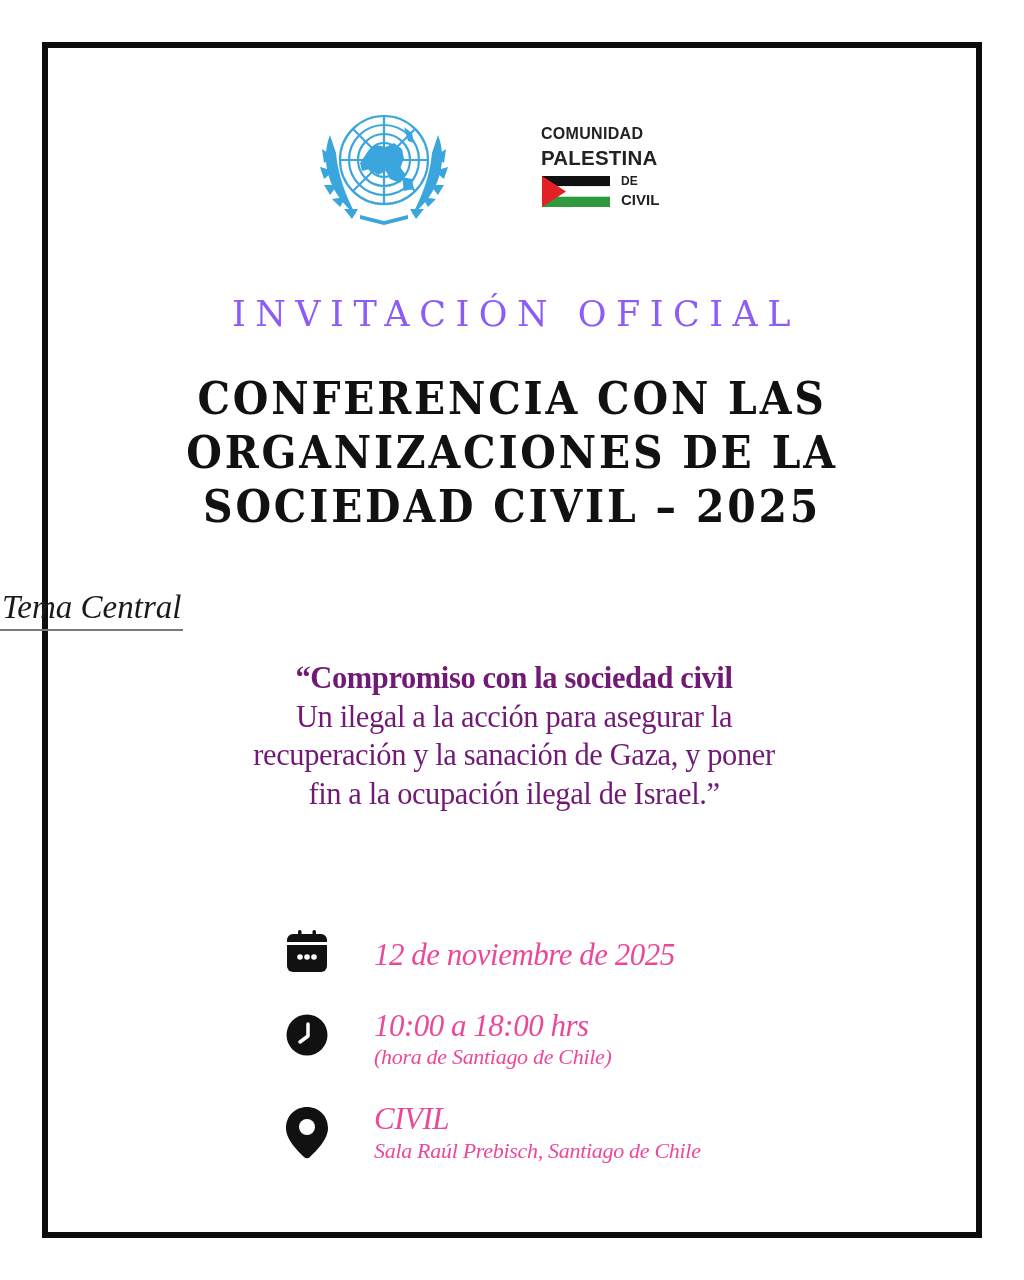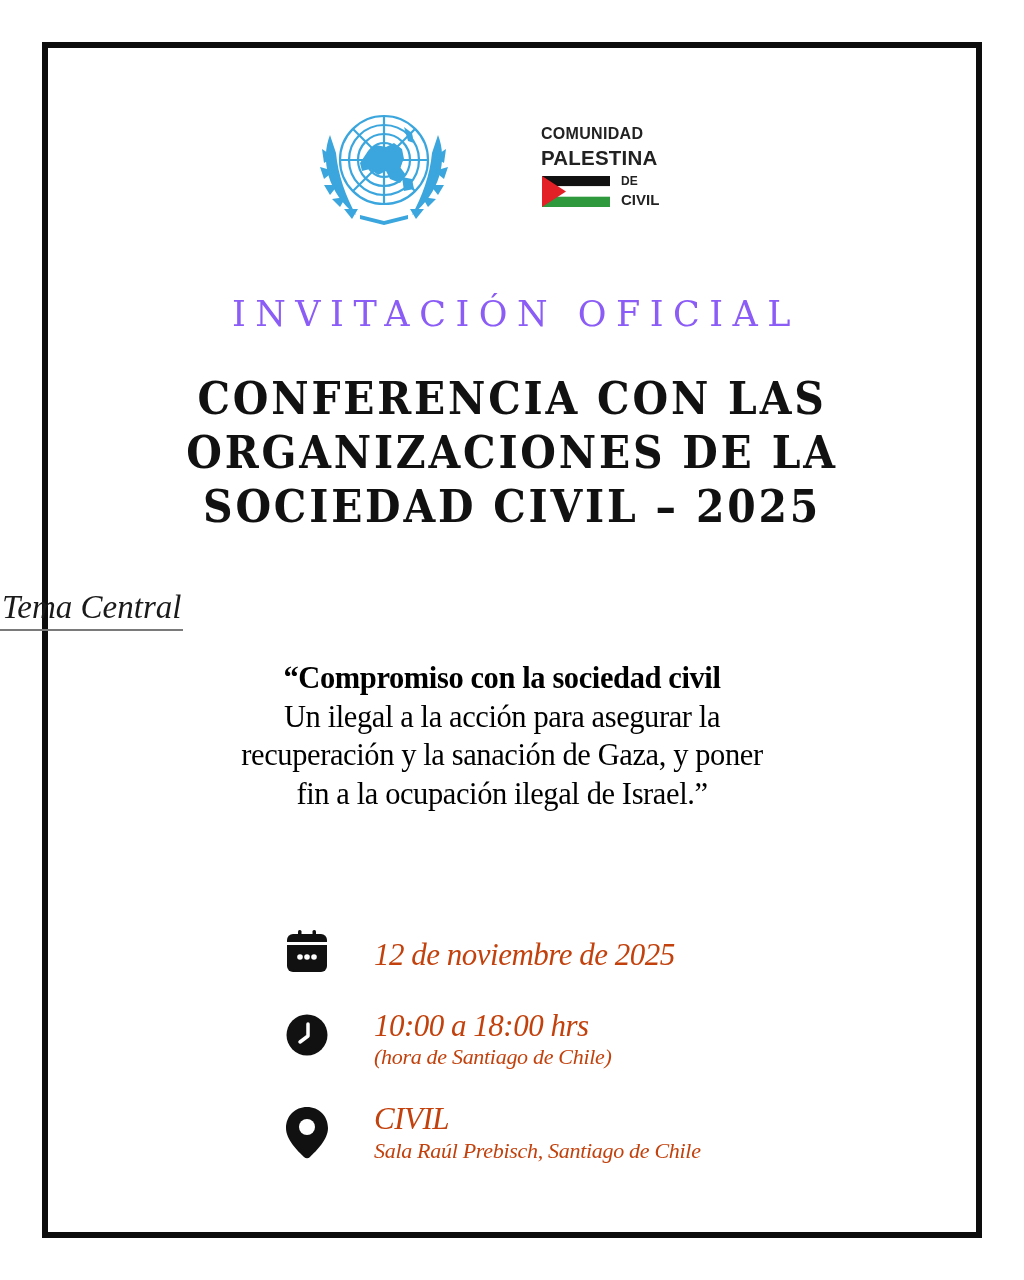--- a/index.html
+++ b/index.html
@@ -11,26 +11,26 @@
   .cpc .l1 { position: absolute; left: 0; top: 0; font-size: 16px; letter-spacing: 0.3px; line-height: 18px; }
   .cpc .l2 { position: absolute; left: 0; top: 21px; font-size: 20.5px; letter-spacing: 0.2px; line-height: 24px; }
   .cpc .flag { position: absolute; left: 1px; top: 51px; width: 68px; height: 31px; }
   .cpc .de { position: absolute; left: 80px; top: 49px; font-size: 12px; line-height: 14px; }
   .cpc .chile { position: absolute; left: 80px; top: 66px; font-size: 15px; line-height: 17px; }
   .subtitle { position: absolute; top: 292px; left: 0; width: 1024px; text-align: center; font-family: "DejaVu Serif", serif; font-weight: 400; font-size: 35px; letter-spacing: 9.5px; color: #8b5cf6; line-height: 44px; padding-left: 8px; box-sizing: border-box; }
   .title { position: absolute; top: 372px; left: 0; width: 1024px; text-align: center; font-family: "DejaVu Serif", serif; font-weight: 700; font-size: 44px; letter-spacing: 3px; line-height: 54px; color: #111; transform: scaleX(0.93); transform-origin: center; }
   .title div { white-space: nowrap; }
   .tema { position: absolute; top: 588px; left: 0; width: 1024px; text-align: left; }
   .tema span { display: inline-block; font-family: "Liberation Serif", serif; font-style: italic; font-size: 33px; line-height: 38px; color: #1a1a1a; border-bottom: 2px solid #7a7a7a; padding: 0 2px 3px; }
-  .quote { position: absolute; top: 659px; left: 0; width: 1004px; text-align: center; font-family: "Liberation Serif", serif; font-size: 30.5px; line-height: 38.5px; color: #000000; letter-spacing: -0.4px; }
+  .quote { position: absolute; top: 659px; left: 12px; width: 1004px; text-align: center; font-family: "Liberation Serif", serif; font-size: 30.5px; line-height: 38.5px; color: #701a75; letter-spacing: -0.4px; }
   .quote .b { font-weight: 700; }
   .details { position: absolute; left: 0; top: 0; width: 1024px; }
   .row { position: absolute; left: 286px; }
   .row .icon { position: absolute; left: 0; width: 42px; height: 42px; }
-  .row .text { position: absolute; left: 88px; white-space: nowrap; font-family: "Liberation Serif", serif; font-style: italic; color: #c2410c; }
+  .row .text { position: absolute; left: 88px; white-space: nowrap; font-family: "Liberation Serif", serif; font-style: italic; color: #ec4899; }
   .row .main { font-size: 31px; line-height: 36px; letter-spacing: -0.5px; }
   .row .sub { font-size: 22px; line-height: 26px; letter-spacing: -0.3px; }
 </style>
 </head>
 <body>
 
 <div class="frame"></div>
 
 <div class="logos">
   <svg class="un-emblem" viewBox="0 0 136 122">

